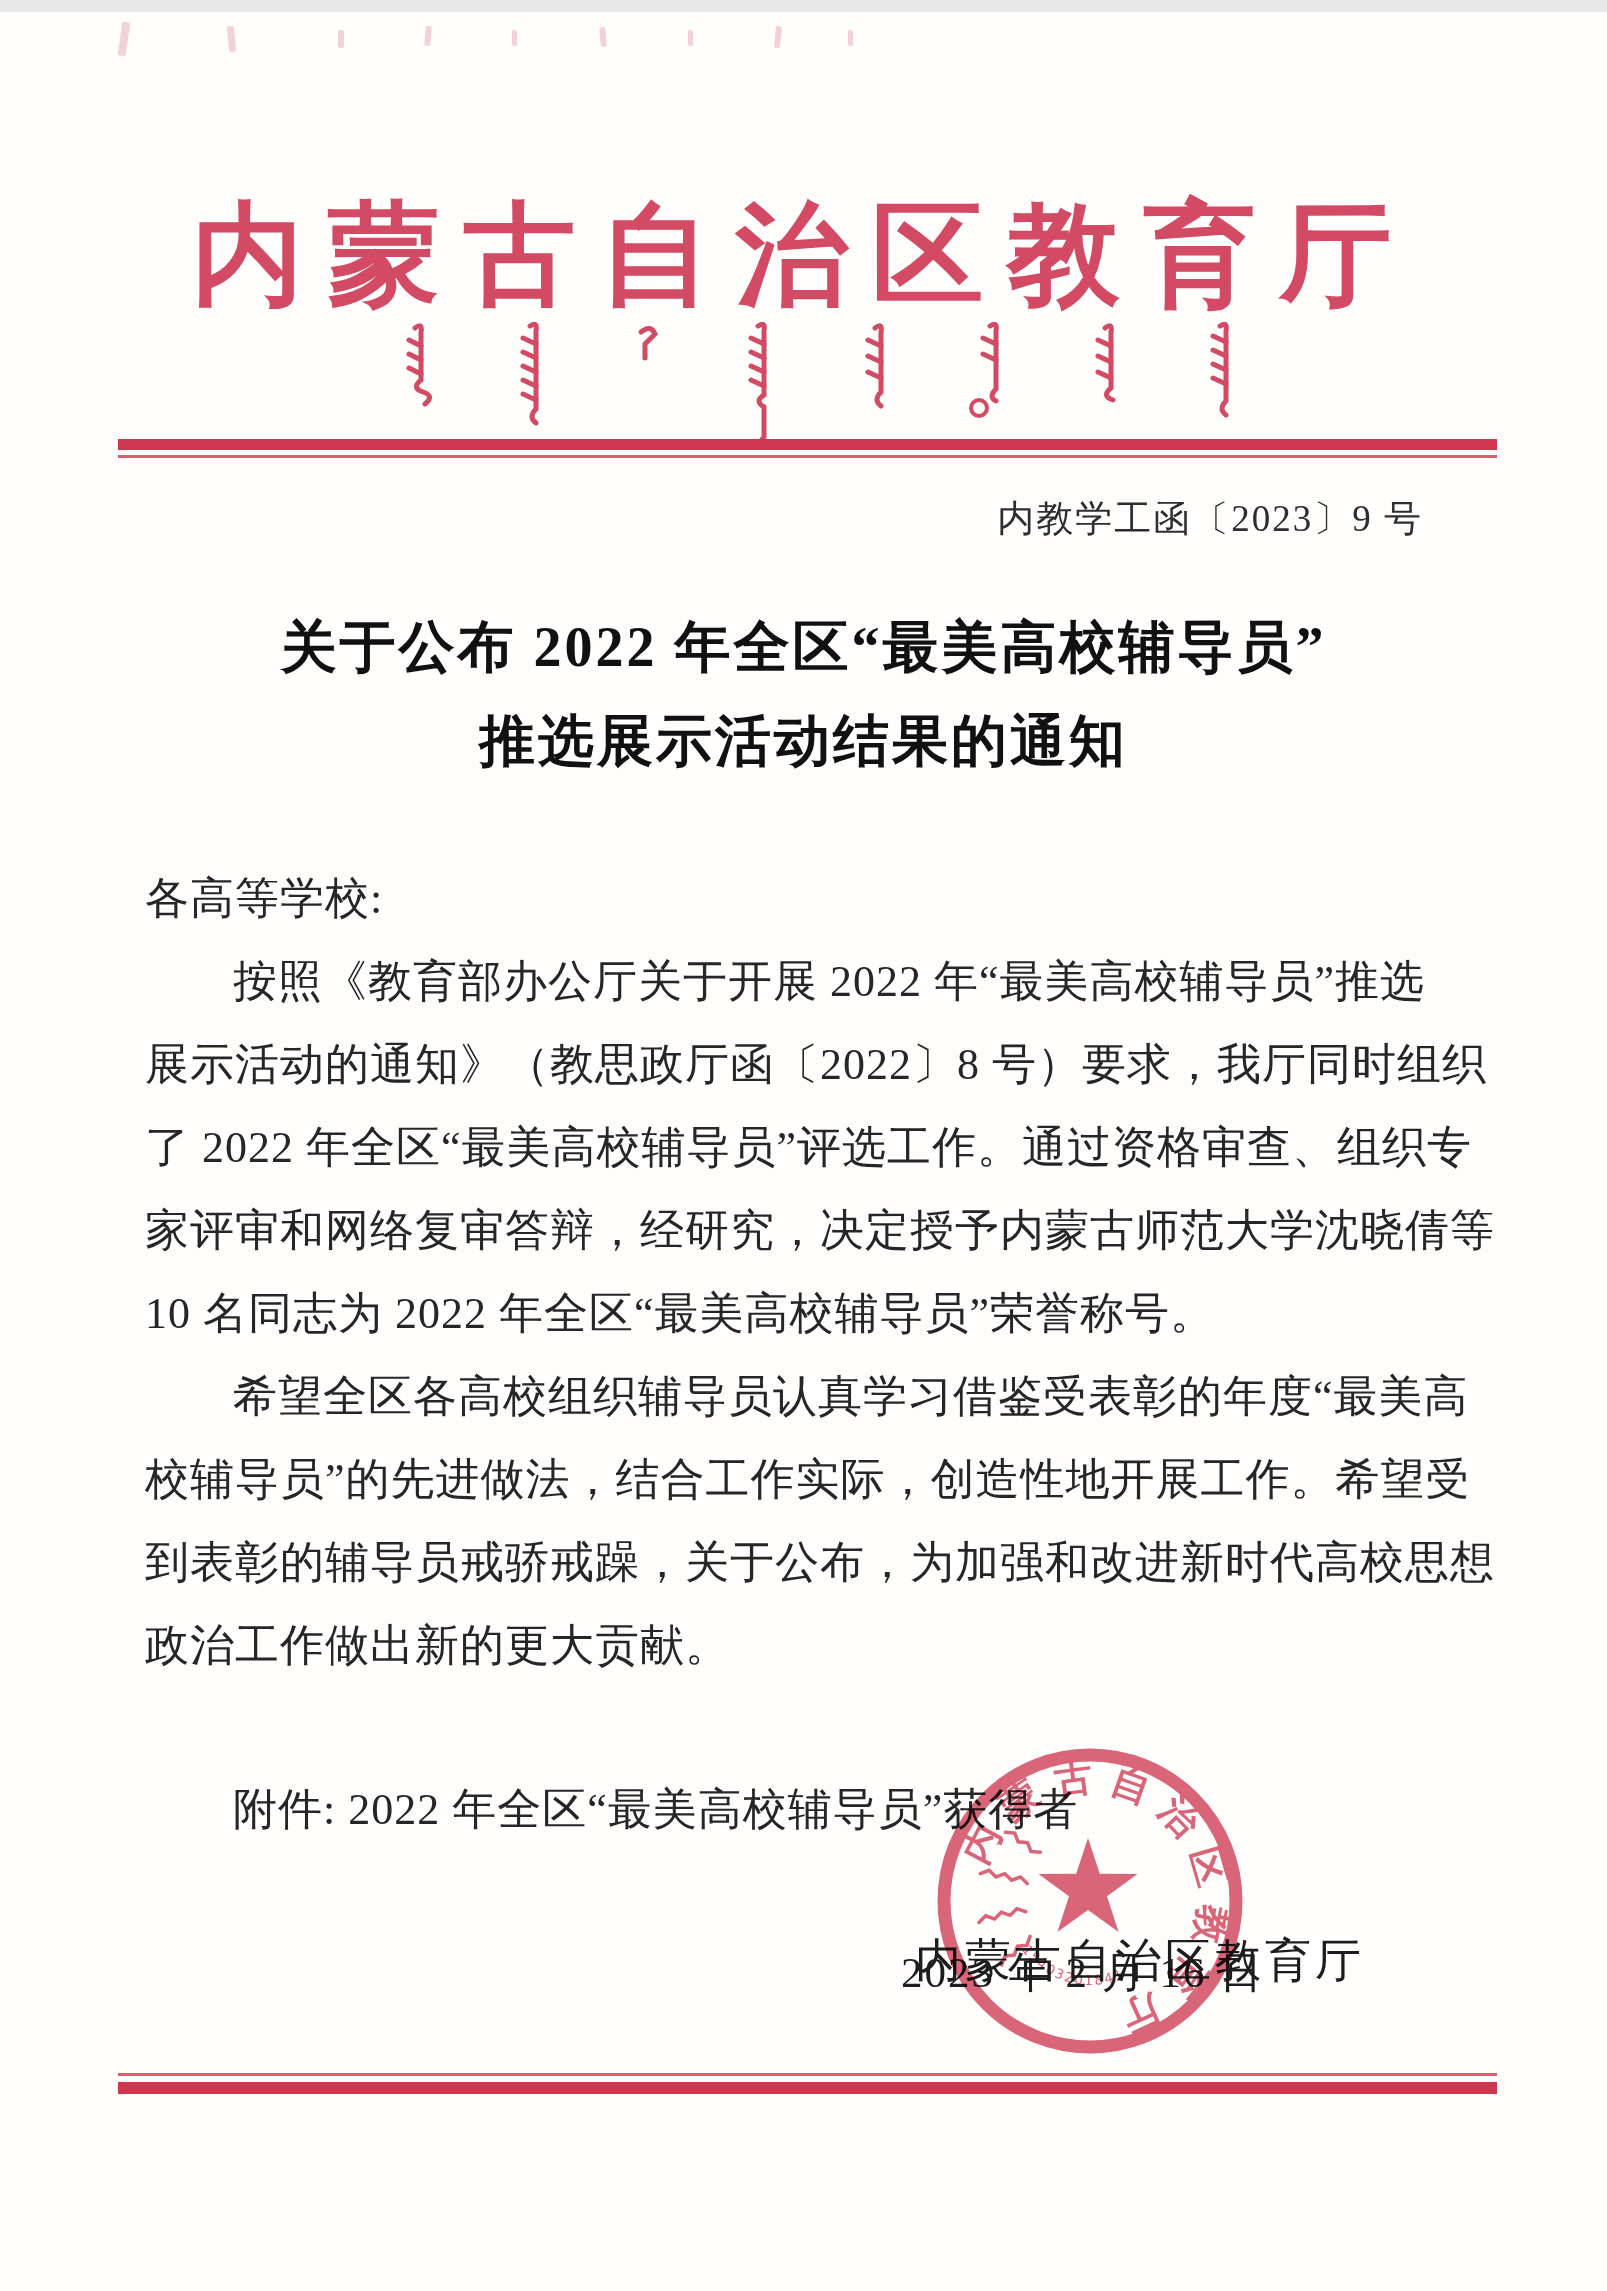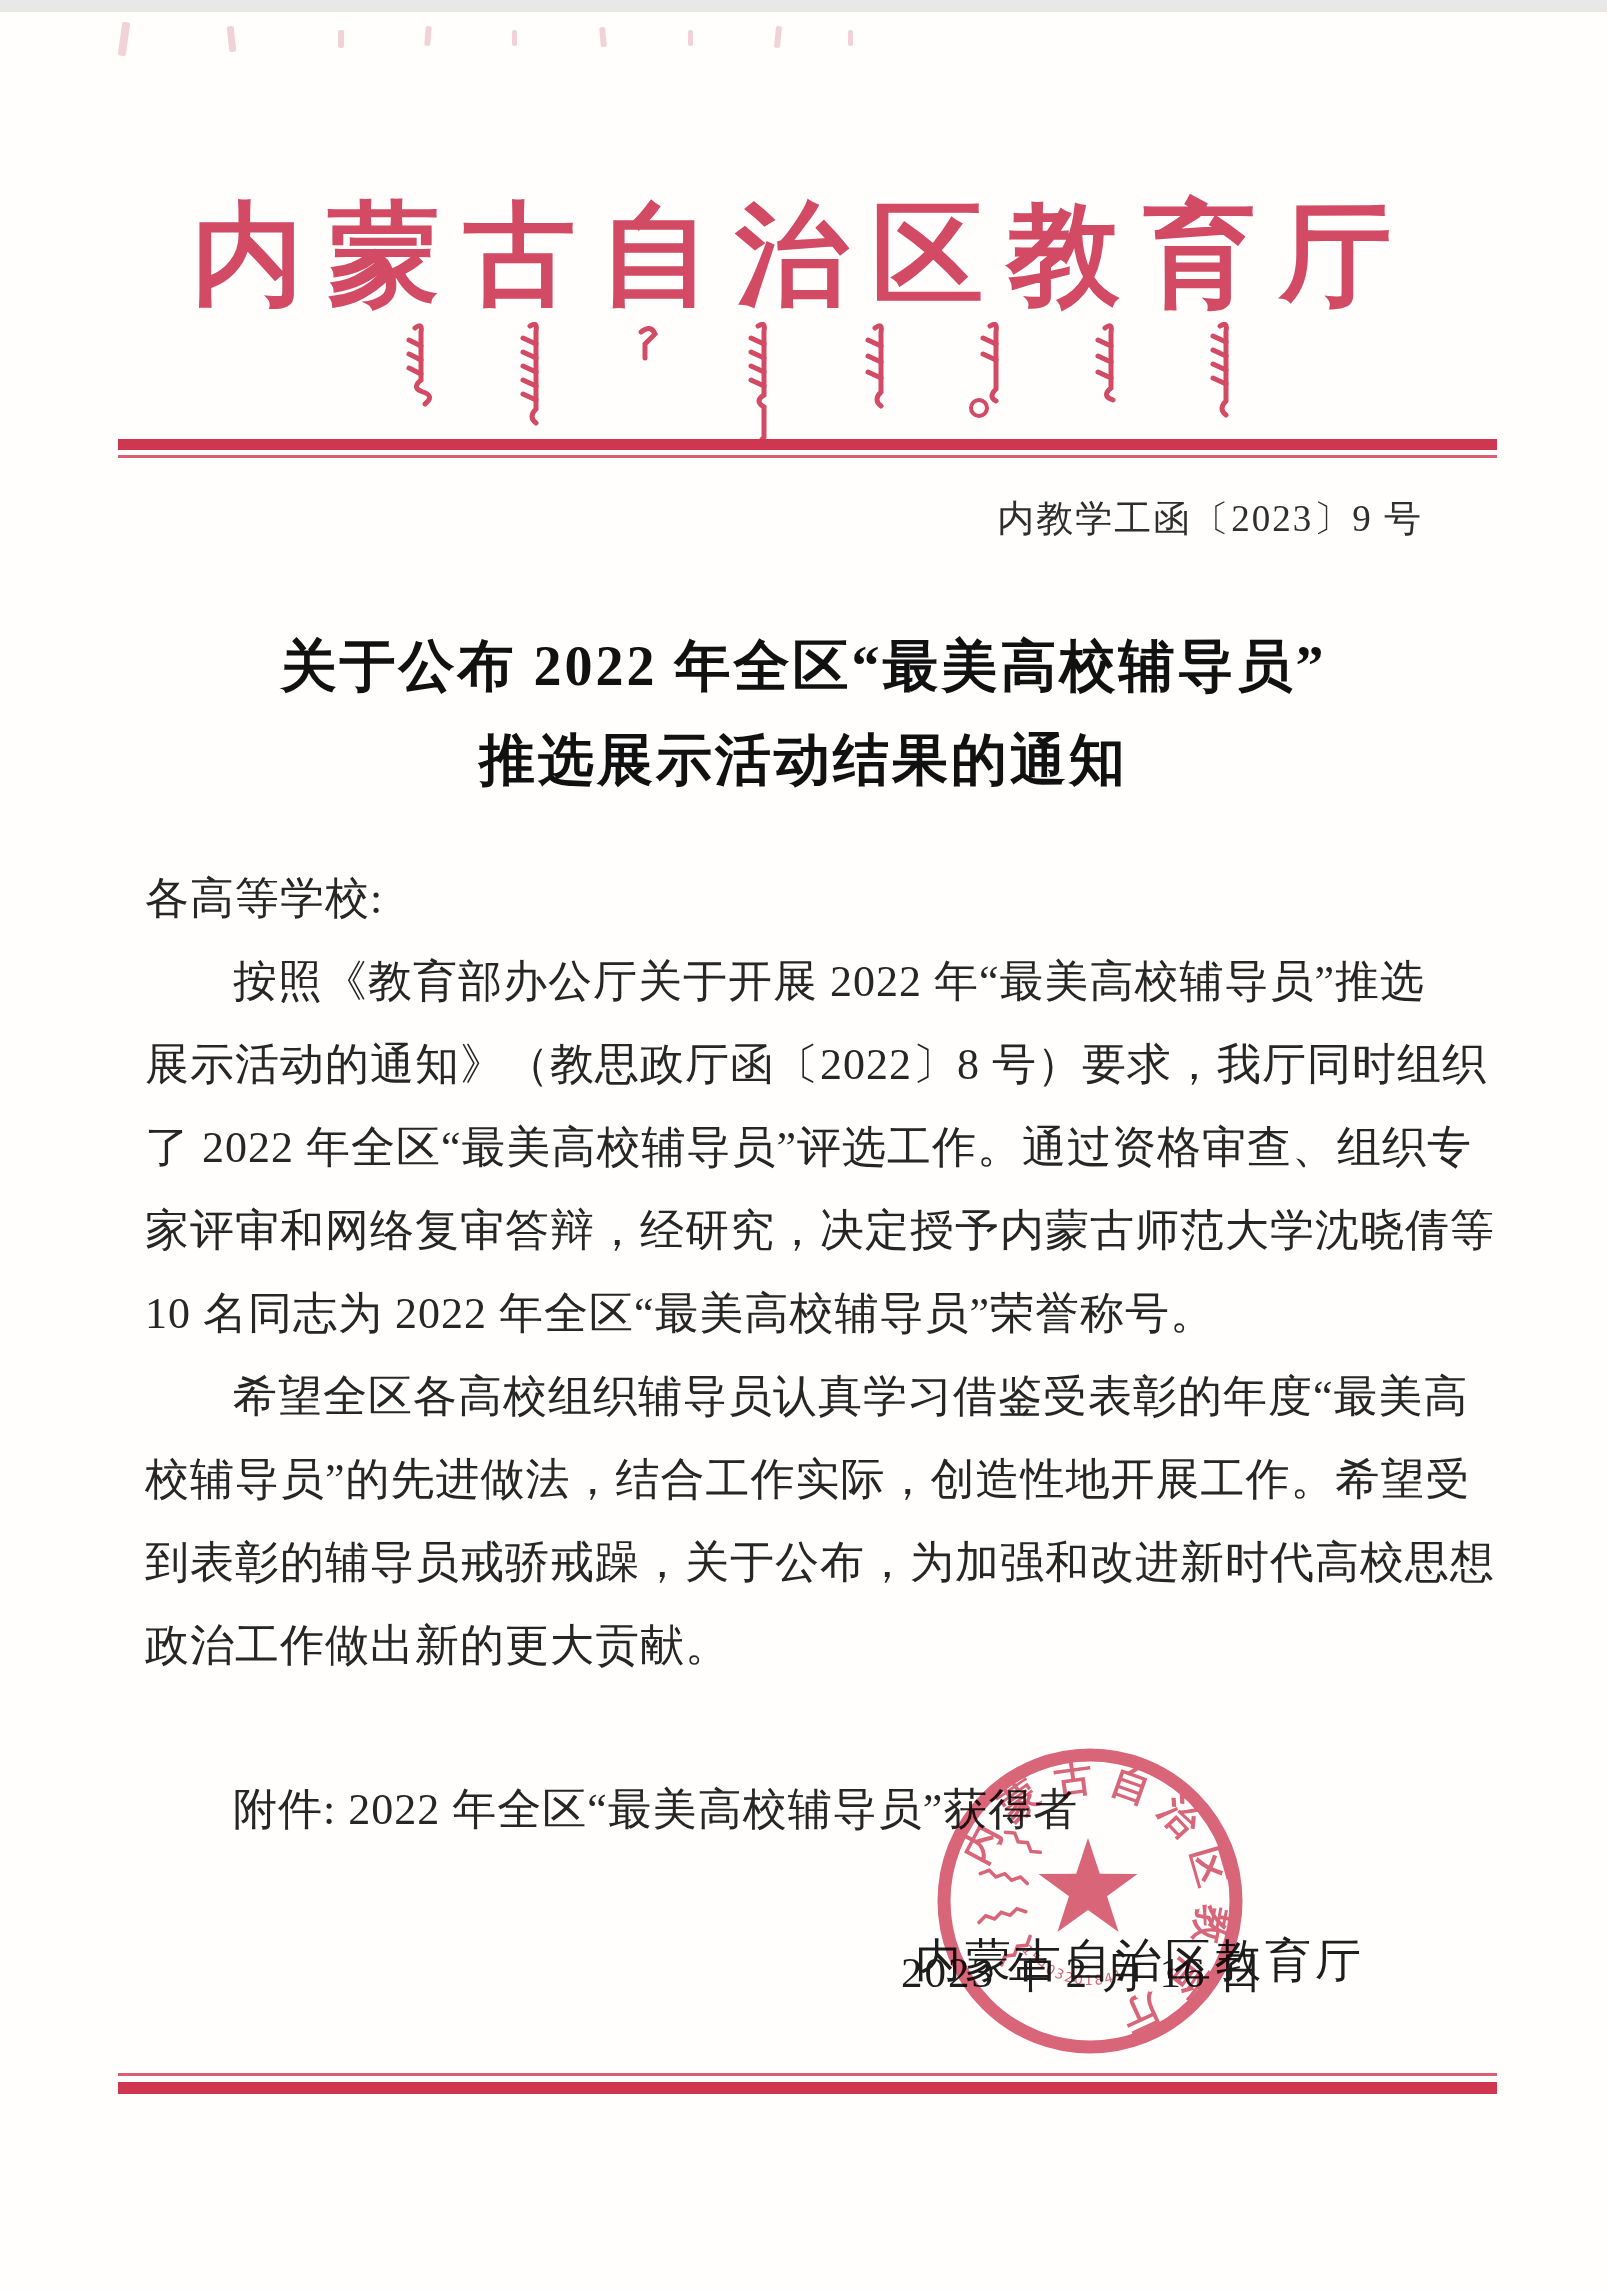--- a/index.html
+++ b/index.html
@@ -31,21 +31,21 @@
   .rule-top-thin{top:443px;height:3px;opacity:.8;}
   .rule-bottom-thin{top:2061px;height:3px;opacity:.8;}
   .rule-bottom-thick{top:2070px;height:12px;}
 
   .doc-number{
     position:absolute;top:482px;right:184px;
     font-size:37px;color:#2e2e2e;letter-spacing:2px;white-space:nowrap;
   }
 
   .title{
-    position:absolute;top:607px;left:0;width:100%;
+    position:absolute;top:588px;left:0;width:100%;
     text-align:center;font-size:56px;font-weight:900;
     color:#111;line-height:94px;letter-spacing:3px;
   }
 
   .body-block{
     position:absolute;top:845px;left:145px;width:1322px;
     font-size:44px;line-height:83px;color:#262626;
   }
   .body-line{white-space:nowrap;letter-spacing:1px;}
   .indent{text-indent:2em;}

